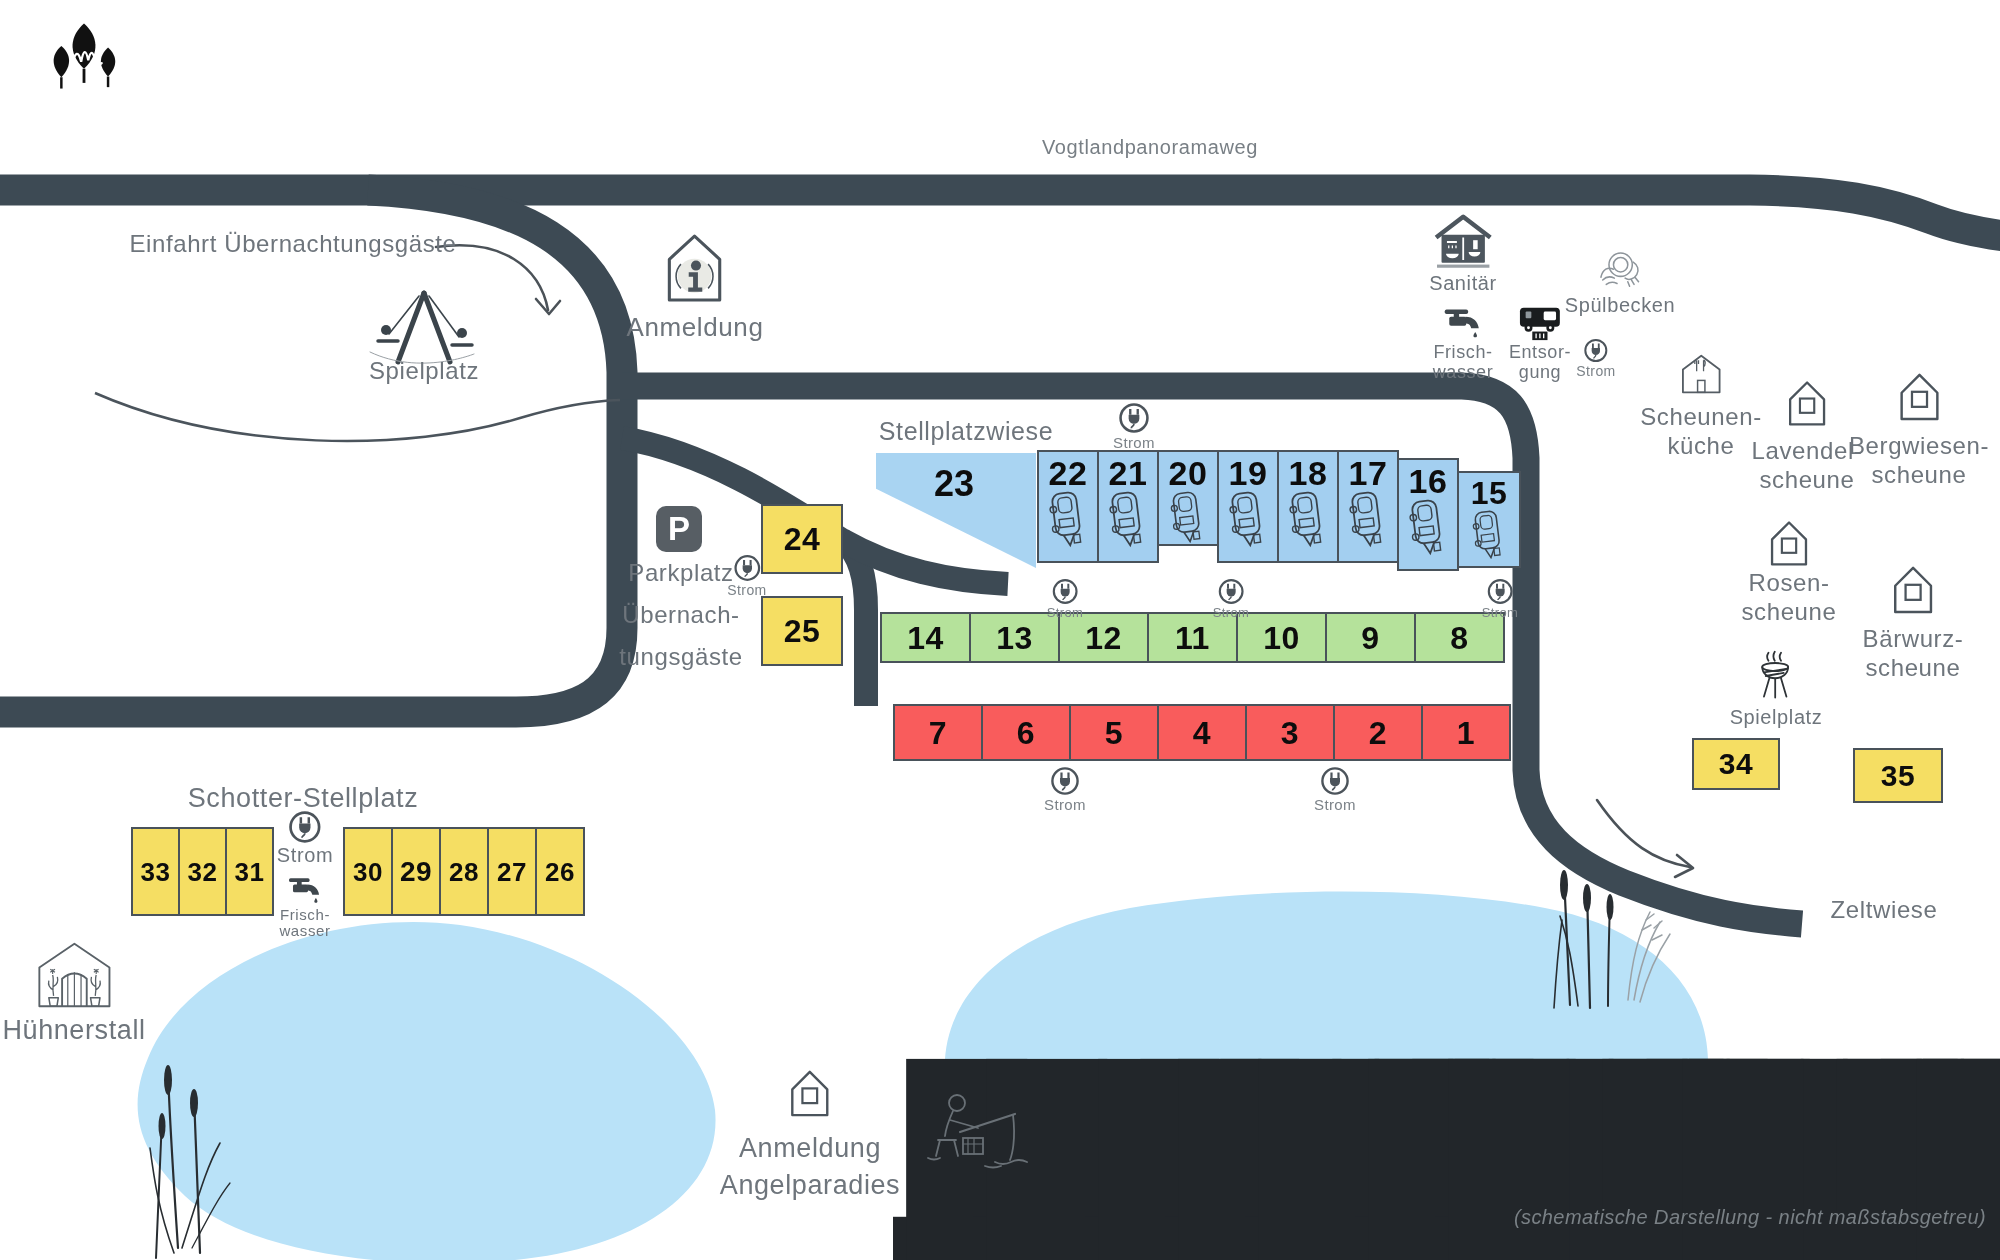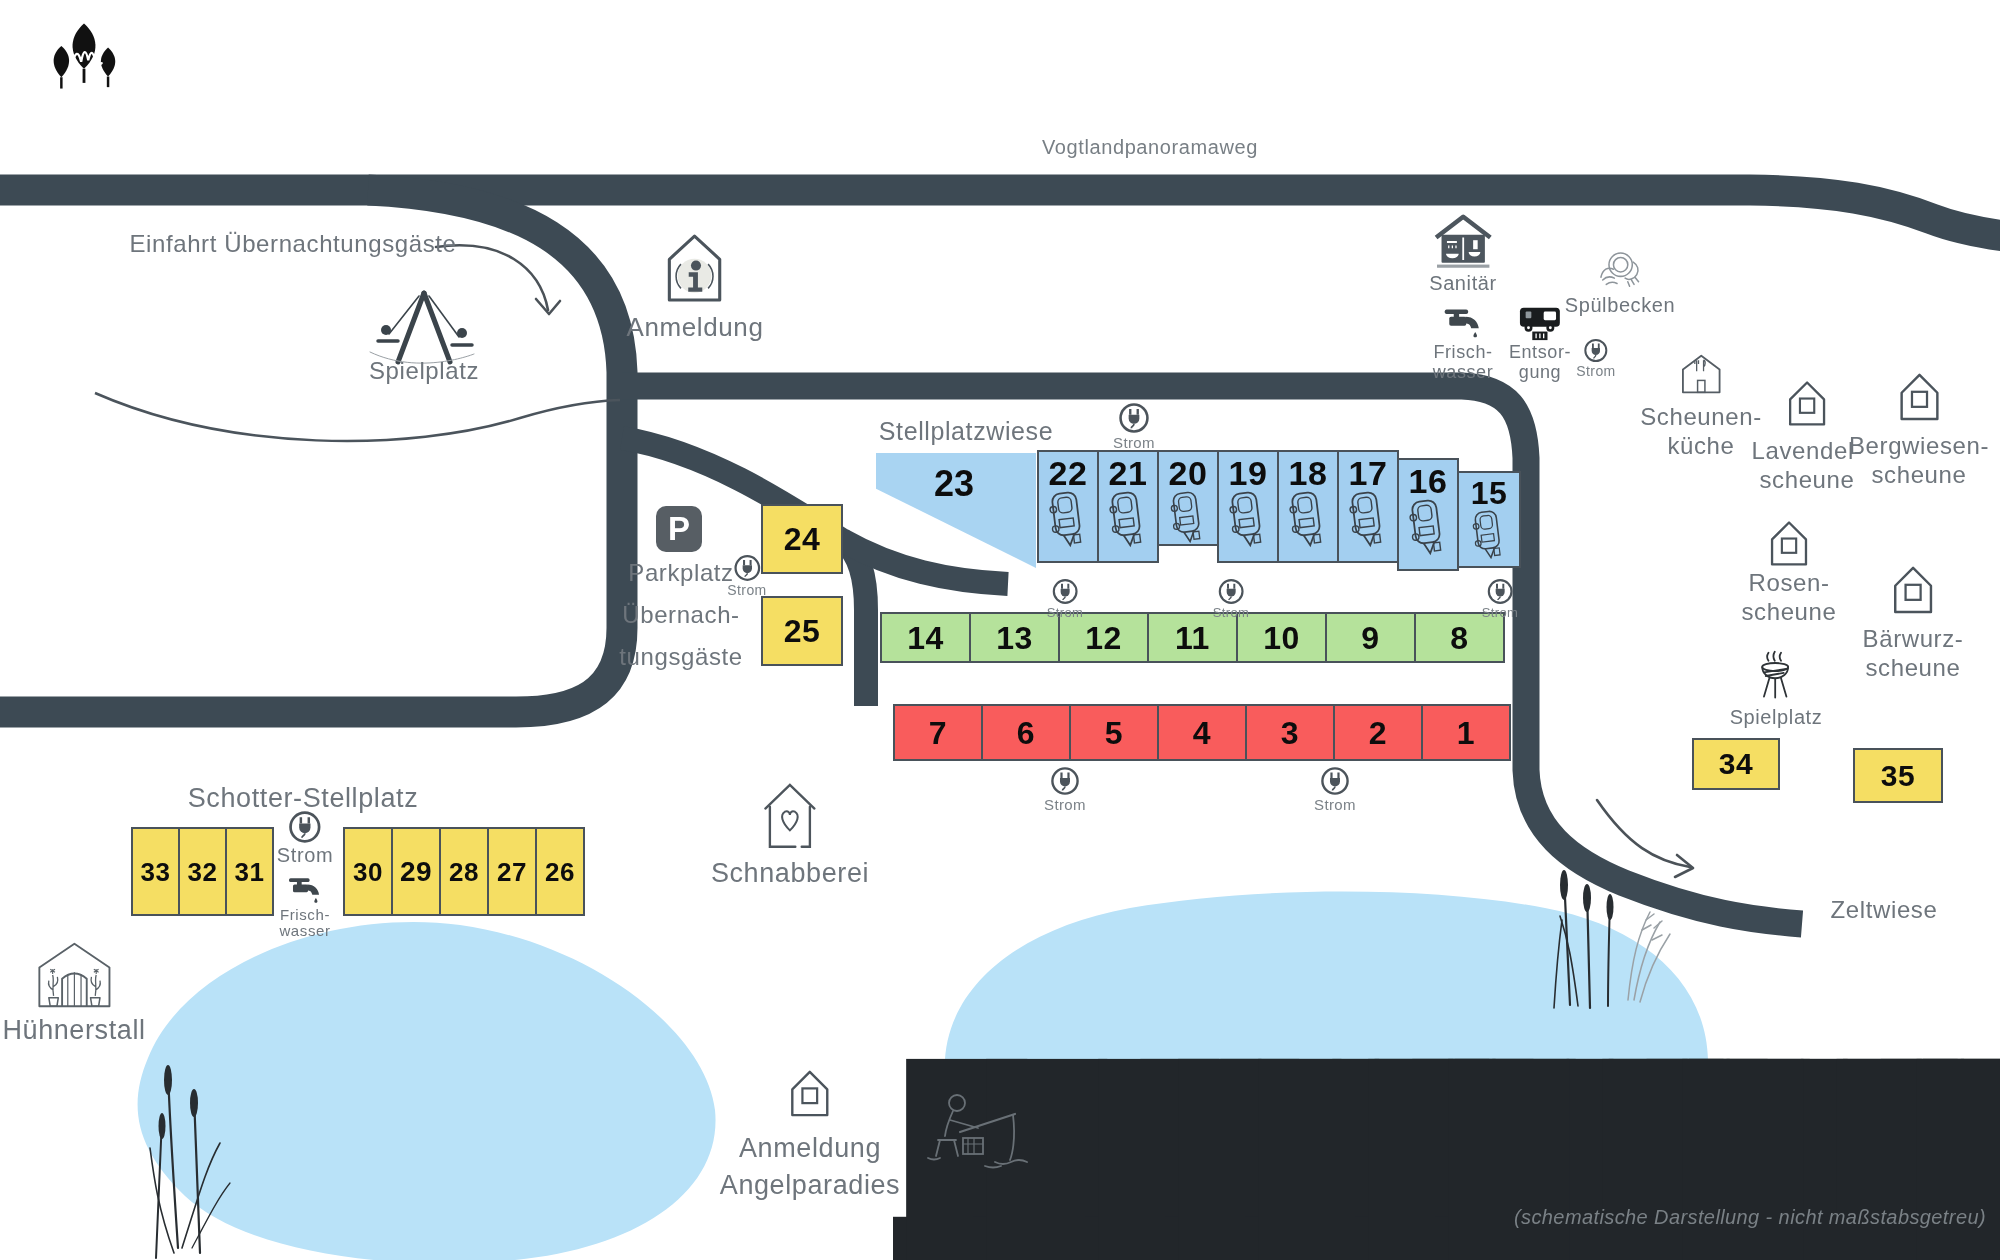--- a/index.html
+++ b/index.html
@@ -396,26 +396,20 @@
     <span style="font-size:24px;line-height:29px">scheune</span>
   </div>
 
   <div class="poi" style="left:1776px;top:650px">
     <svg width="42" height="52" viewBox="0 0 46 58">
         <use href="#sym-grill"></use>
       </svg>
     <span style="font-size:20px;margin-top:4px">Spielplatz</span>
   </div>
 
-  <div class="poi" style="left:790px;top:774px">
-    <svg width="72" height="80" viewBox="0 0 78 88">
-        <use href="#sym-heart-house"></use>
-      </svg>
-    <span style="font-size:27px;margin-top:4px">Schnabberei</span>
-  </div>
 
   <div class="poi" style="left:74px;top:939px">
     <svg width="84" height="72" viewBox="0 0 88 76">
         <use href="#sym-greenhouse"></use>
       </svg>
     <span style="font-size:27px;margin-top:4px">Hühnerstall</span>
   </div>
 
   <div class="poi" style="left:810px;top:1066px">
     <svg width="46" height="54" viewBox="0 0 50 56">

